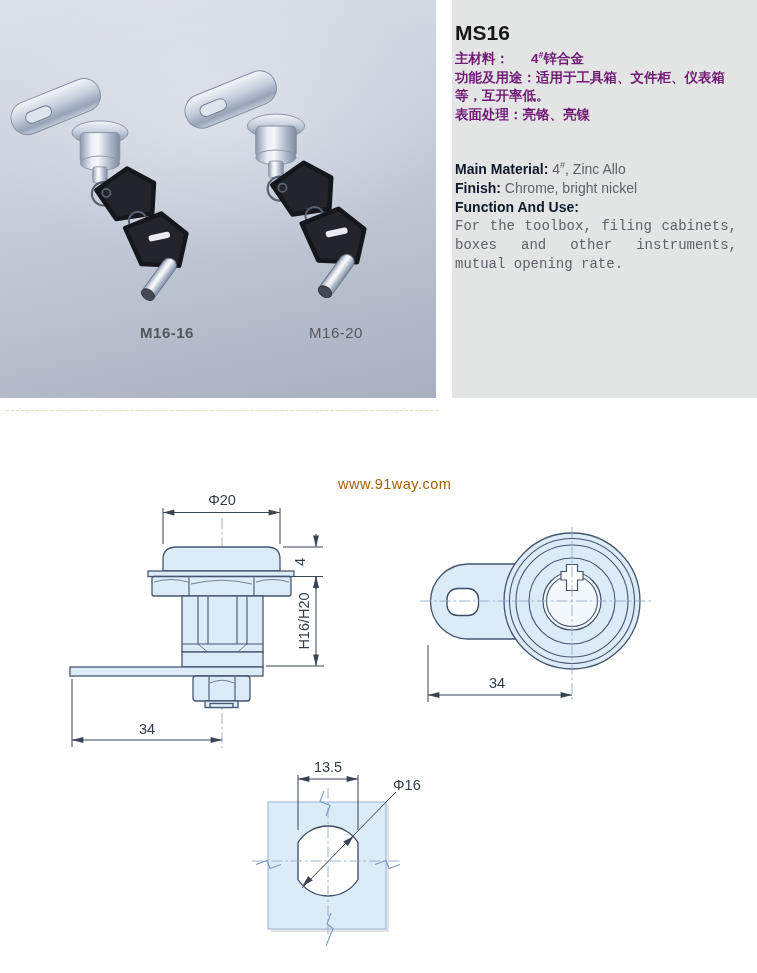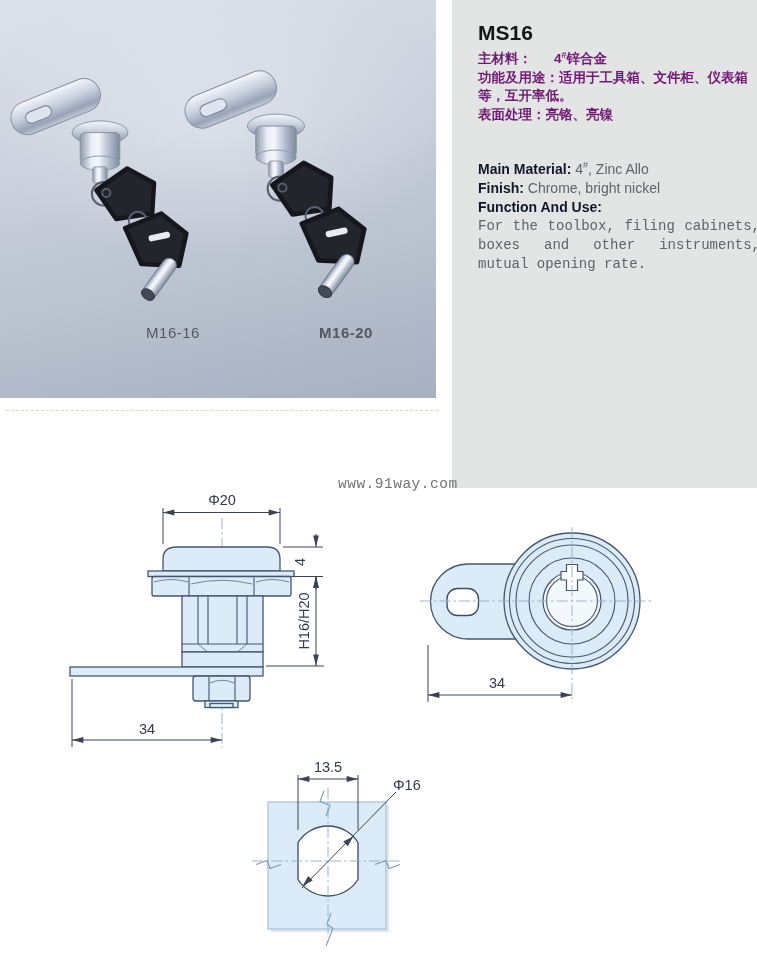--- a/index.html
+++ b/index.html
@@ -4,36 +4,36 @@
 <style>
   html,body{margin:0;padding:0;background:#fff;}
   .page{position:relative;width:757px;height:973px;background:#ffffff;overflow:hidden;
         font-family:"Liberation Sans",sans-serif;}
   
   .photo{position:absolute;left:0;top:0;width:436px;height:398px;
          background:radial-gradient(ellipse 90% 60% at 50% 30%, rgba(255,255,255,.30), rgba(255,255,255,0) 60%),
                     linear-gradient(168deg,#dde1e9 0%,#ccd2de 35%,#b7bfcd 72%,#a8b0c0 100%);}
   .caption{position:absolute;top:324px;width:110px;text-align:center;
            font-size:15px;color:#54575e;letter-spacing:.5px;}
-  .cap-l{left:118px;} .cap-r{left:291px;font-weight:bold;}
+  .cap-l{left:112px;font-weight:bold;} .cap-r{left:281px;}
   
-  .panel{position:absolute;left:452px;top:0;width:305px;height:488px;background:#e3e4e4;
-         box-sizing:border-box;padding:22px 16px 0 26px;}
+  .panel{position:absolute;left:452px;top:0;width:305px;height:398px;background:#e3e4e4;
+         box-sizing:border-box;padding:22px 16px 0 3px;}
   .panel h1{margin:0 0 6px 0;font-size:21px;line-height:22px;font-weight:bold;color:#161616;}
   .cn{font-size:13.5px;line-height:18.5px;color:#701a75;font-weight:600;width:286px;}
   .cn .gap{display:inline-block;width:22px;}
   sup{font-size:9px;vertical-align:super;line-height:0;}
   .en{margin-top:36px;font-size:14px;line-height:19px;color:#5f6368;width:282px;}
   .en b{color:#0f172a;}
   .en .para{text-align:justify;font-family:Liberation Mono, monospace;}
   
   .cutline{position:absolute;left:6px;top:410px;width:432px;height:0;
            border-top:1px dashed rgba(196,188,120,.55);}
-  .watermark{position:absolute;left:338px;top:476px;font-family:Liberation Mono, monospace;
-             font-size:14.5px;color:#737373;letter-spacing:.5px;}
+  .watermark{position:absolute;left:338px;top:476px;font-family:Liberation Sans, sans-serif;
+             font-size:14.5px;color:#a16207;letter-spacing:.5px;}
   
   .drawings{position:absolute;left:0;top:0;width:757px;height:973px;}
   .part{fill:#dcebf8;stroke:#45566f;stroke-width:1.3;}
   .ln{fill:none;stroke:#45566f;stroke-width:1.1;}
   .thin{fill:none;stroke:#45566f;stroke-width:.7;}
   .hole{fill:#ffffff;stroke:#3d4e68;stroke-width:1.35;}
   .cl{fill:none;stroke:#93acc9;stroke-width:.9;stroke-dasharray:11 3 2.5 3;}
   .brk{fill:none;stroke:#7d99bb;stroke-width:1.1;}
   .dim{fill:none;stroke:#3a4454;stroke-width:1;}
   .arr{fill:#3a4454;stroke:none;}

